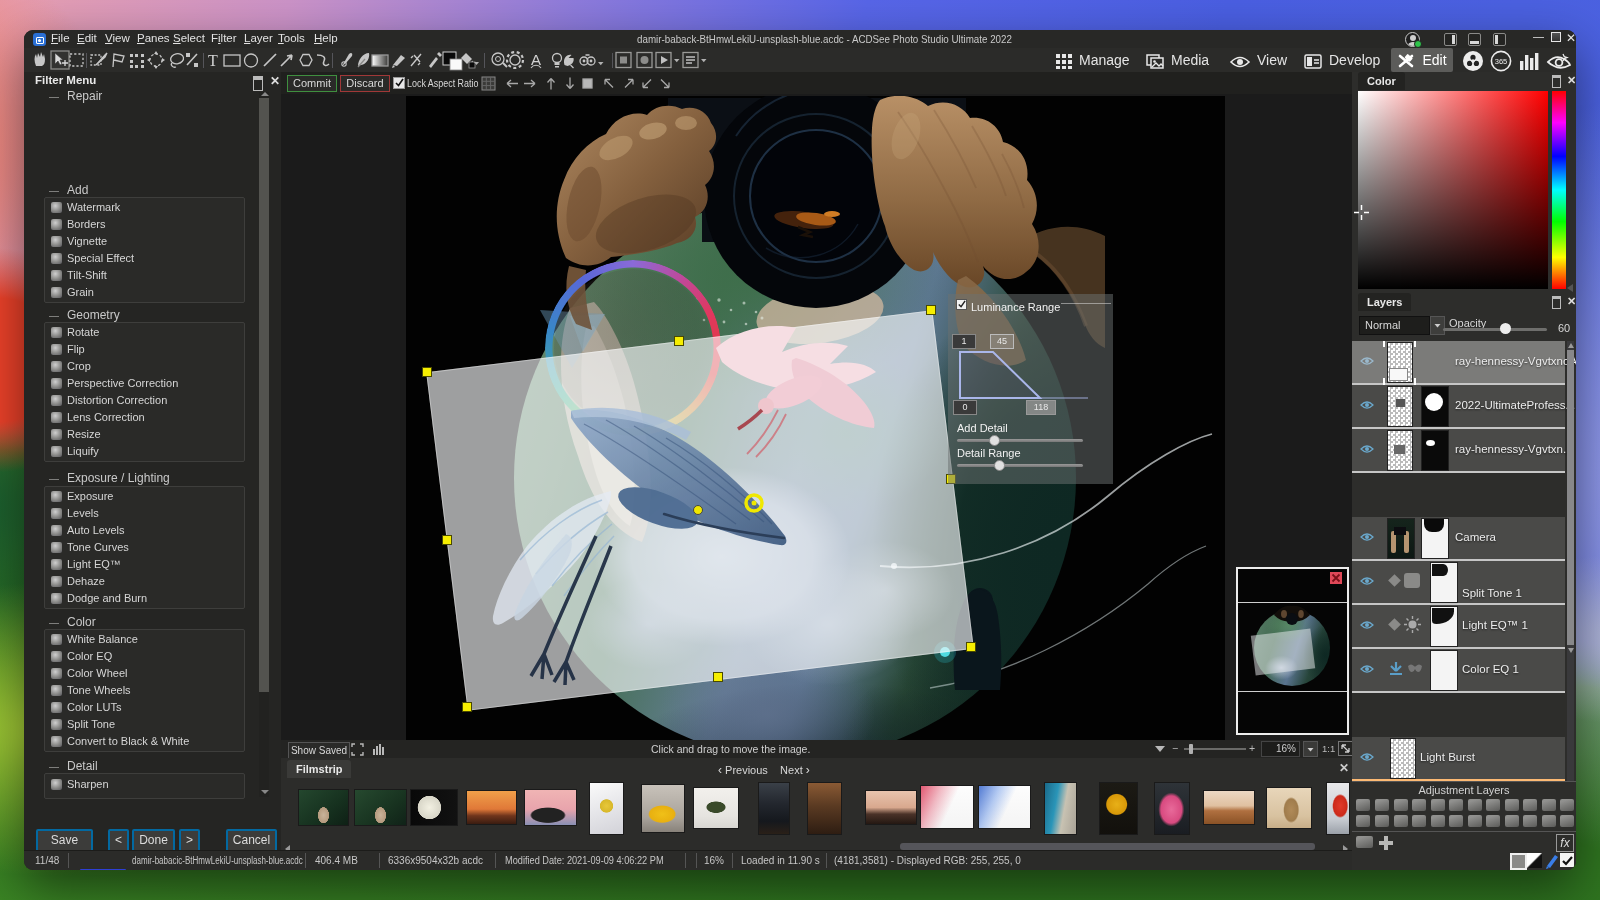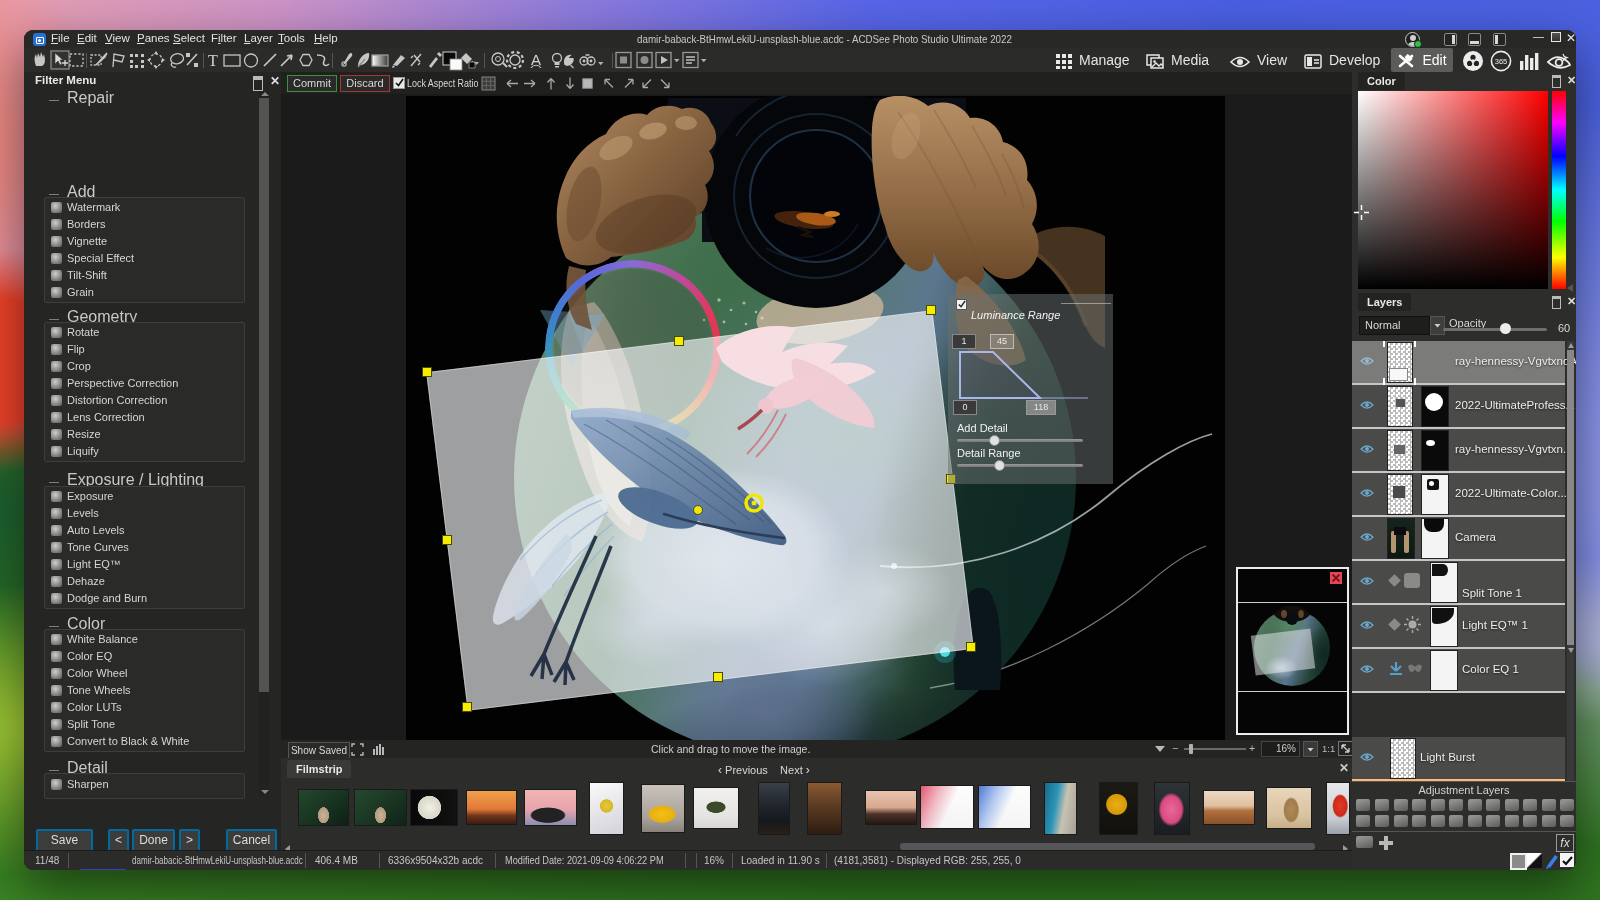--- a/index.html
+++ b/index.html
@@ -26,21 +26,21 @@
 .winbtn{position:absolute;top:3px;color:#e6e6e6;font-size:11px;}
 
 #toolbar{position:absolute;left:0;top:18px;width:100%;height:24px;background:#2b2b29;border-bottom:1px solid #1c1c1a;}
 
 .mode{position:absolute;top:0px;height:24px;line-height:24px;font-size:14px;color:#e4e4e4;}
 .mode svg{vertical-align:-4px;margin-right:7px;}
 #editbtn{left:1367px;top:0px;width:62px;height:24px;line-height:24px;background:#5c5c5a;border-radius:2px;text-align:center;color:#fff;}
 
 #leftpanel{position:absolute;left:0;top:42px;width:257px;height:778px;background:#252523;}
 .phead{position:absolute;left:0;top:0;height:19px;font-size:11.5px;font-weight:bold;color:#e8e8e8;}
-.sect{position:absolute;left:25px;font-size:16px;color:#c9c9c9;}
+.sect{position:absolute;left:25px;font-size:12px;color:#c9c9c9;}
 .sect:before{content:"—";margin-right:8px;color:#9a9a98;font-size:10px;}
 .sbox{position:absolute;left:20px;width:199px;background:#2a2a28;border:1px solid #3e3e3c;border-radius:2px;}
 .fitem{position:absolute;left:6px;height:17px;line-height:17px;font-size:11px;color:#d6d6d6;white-space:nowrap;}
 .fitem i{display:inline-block;width:11px;height:11px;margin-right:5px;vertical-align:-2px;background:radial-gradient(circle at 40% 35%,#cfcfcf 0%,#8a8a88 55%,#55555a 100%);border-radius:2px;}
 .fitem.eye i{border-radius:50% / 60%;}
 .lbtn{position:absolute;top:757px;height:19px;background:#3c3c3a;border:2px solid #0369a1;border-radius:2px;color:#dcdcdc;font-size:12px;text-align:center;line-height:18px;}
 #centercol{position:absolute;left:257px;top:42px;width:1071px;height:778px;background:#262624;}
 #edittb{position:absolute;left:0;top:0;width:100%;height:22px;background:#20201e;border-bottom:1px solid #111;}
 .cbtn{position:absolute;top:3px;height:15px;line-height:15px;font-size:11px;color:#d8d8d8;text-align:center;background:#2a2a28;}
 #canvas{position:absolute;left:0;top:22px;width:100%;height:646px;background:#1b1b1b;}
@@ -523,21 +523,21 @@
           </g>
           <circle cx="348" cy="407" r="8" fill="none" stroke="#f0e800" stroke-width="3.5"></circle>
           <circle cx="348" cy="407" r="2.5" fill="#f0e800"></circle>
           <circle cx="292" cy="414" r="4.5" fill="#f0e800" stroke="#444" stroke-width="1"></circle>
         </svg>
         <div id="lumpanel">
           <div class="abs" style="left:8px;top:5px;width:9px;height:9px;background:#f2f2f2;border:1px solid #555;"></div>
           <svg class="abs" style="left:9px;top:6px;" width="9" height="9" viewBox="0 0 10 10">
               <path d="M2 5 l2.5 2.5 L9 1" stroke="#222" stroke-width="1.6" fill="none"></path>
             </svg>
-          <div class="abs" style="left:23px;top:15px;font-style:italic;">Luminance Range</div>
+          <div class="abs" style="left:23px;top:7px;">Luminance Range</div>
           <div class="abs" style="left:113px;top:9px;width:50px;height:1px;background:rgba(230,230,230,.5);"></div>
           <svg class="abs" style="left:0;top:40px;" width="165" height="80" viewBox="0 0 165 80">
             <path d="M12 18 L45 18 L92 64 L12 64 Z" fill="rgba(70,70,95,.25)" stroke="#aab6ea" stroke-width="2"></path>
             <path d="M92 64 L140 64" stroke="#aab6ea" stroke-width="1.5" opacity=".6"></path>
           </svg>
           <div class="ltag" style="left:4px;top:40px;background:#3a3a3a;border:1px solid #888;">1</div>
           <div class="ltag" style="left:42px;top:40px;background:rgba(190,190,190,.25);border:1px solid #bbb;">45</div>
           <div class="ltag" style="left:5px;top:106px;background:#3a3a3a;border:1px solid #888;">0</div>
           <div class="ltag" style="left:78px;top:106px;width:28px;background:rgba(150,150,150,.8);border:1px solid #999;">118</div>
           <div class="abs" style="left:9px;top:128px;">Add Detail</div>
@@ -673,32 +673,20 @@
       <div class="lrow" style="top:88px;">
         <svg class="eyei" style="top:15px;" width="14" height="10" viewBox="0 0 14 10">
             <path d="M1 5 Q7 -1 13 5 Q7 11 1 5 Z" fill="none" stroke="#6aa8cc" stroke-width="1.2"></path>
             <circle cx="7" cy="5" r="2" fill="#6aa8cc"></circle>
           </svg>
         <div class="checker" style="left:35px;top:1px;width:24px;height:39px;"></div>
         <div class="abs" style="left:42px;top:16px;width:11px;height:9px;background:#666;"></div>
         <div class="mask" style="left:69px;top:1px;width:26px;height:39px;background:#0a0a0a;"></div>
         <div class="abs" style="left:74px;top:11px;width:9px;height:6px;border-radius:50%;background:#fff;"></div>
         <div class="lname" style="left:103px;top:14px;">ray-hennessy-Vgvtxn...</div>
-      </div>
-      <div class="lrow" style="top:132px;">
-        <svg class="eyei" style="top:15px;" width="14" height="10" viewBox="0 0 14 10">
-            <path d="M1 5 Q7 -1 13 5 Q7 11 1 5 Z" fill="none" stroke="#6aa8cc" stroke-width="1.2"></path>
-            <circle cx="7" cy="5" r="2" fill="#6aa8cc"></circle>
-          </svg>
-        <div class="checker" style="left:35px;top:1px;width:24px;height:39px;"></div>
-        <div class="abs" style="left:41px;top:13px;width:12px;height:12px;background:#4a4a48;"></div>
-        <div class="mask" style="left:69px;top:1px;width:26px;height:39px;background:#f4f4f4;"></div>
-        <div class="abs" style="left:75px;top:6px;width:12px;height:11px;background:#111;border-radius:2px;"></div>
-        <div class="abs" style="left:77px;top:8px;width:5px;height:5px;border-radius:50%;background:#fff;"></div>
-        <div class="lname" style="left:103px;top:14px;">2022-Ultimate-Color...</div>
       </div>
       <div class="lrow" style="top:176px;">
         <svg class="eyei" style="top:15px;" width="14" height="10" viewBox="0 0 14 10">
             <path d="M1 5 Q7 -1 13 5 Q7 11 1 5 Z" fill="none" stroke="#6aa8cc" stroke-width="1.2"></path>
             <circle cx="7" cy="5" r="2" fill="#6aa8cc"></circle>
           </svg>
         <div class="abs" style="left:35px;top:1px;width:26px;height:39px;background:linear-gradient(#15241c,#0d1813);border:1px solid #222;"></div>
         <div class="abs" style="left:39px;top:14px;width:5px;height:22px;background:#b59470;border-radius:2px;"></div>
         <div class="abs" style="left:52px;top:14px;width:5px;height:22px;background:#b59470;border-radius:2px;"></div>
         <div class="abs" style="left:42px;top:10px;width:12px;height:8px;background:#0c0c10;"></div>

